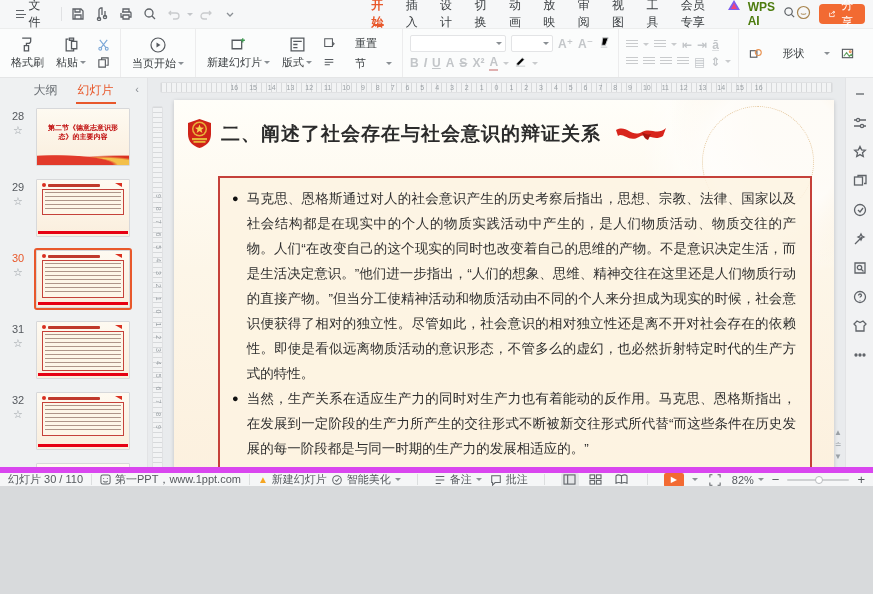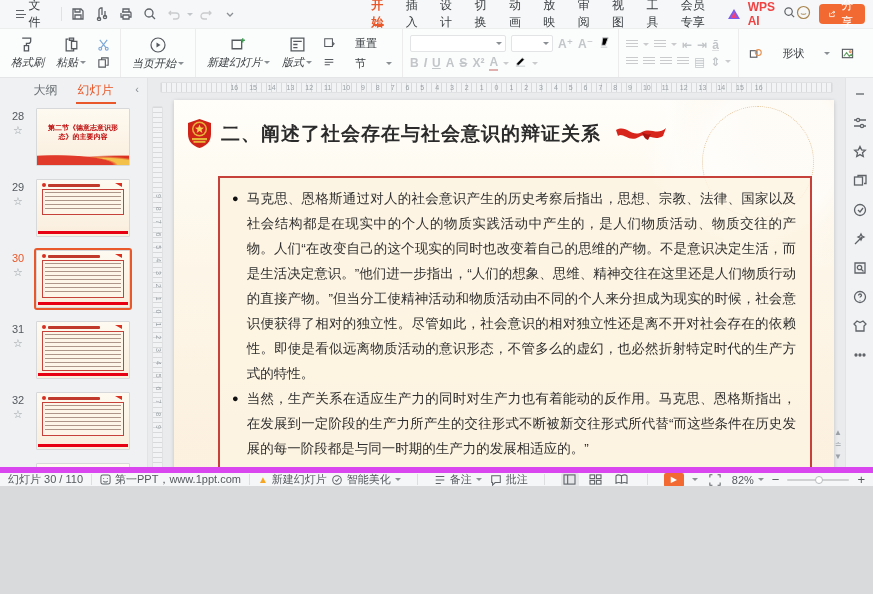--- a/index.html
+++ b/index.html
@@ -18,34 +18,34 @@
   .qa { display:flex; align-items:center; gap:2px; }
   .qa .ibtn { width:22px; height:20px; display:flex; align-items:center; justify-content:center; border-radius:3px; }
   .qa svg { stroke:#5f6368; fill:none; stroke-width:1.3; }
   .qa .dis svg { stroke:#c3c6c9; }
   .caret { width:0; height:0; border-left:3.5px solid transparent; border-right:3.5px solid transparent; border-top:4px solid #8a8f94; display:inline-block; }
   .caret.sm { border-left-width:3px; border-right-width:3px; border-top-width:3.5px; }
   .mb-tabs { display:flex; align-items:center; margin-left:120px; }
   .mb-tab { padding:8px 10px; height:28px; display:flex; align-items:center; position:relative; cursor:pointer; color:#3c4043; }
   .mb-tab.active { color:#e8582b; font-weight:bold; }
   .mb-tab.active::after { content:''; position:absolute; left:12px; right:12px; bottom:2px; height:2px; background:#e8582b; border-radius:1px; }
-  .wpsai { display:flex; align-items:center; gap:8px; padding:0 8px; font-weight:bold; color:#ef4444; }
+  .wpsai { display:flex; align-items:flex-start; gap:8px; padding:0 8px; font-weight:bold; color:#4d7c0f; }
   .ai-logo { width:0; height:0; border-left:6px solid transparent; border-right:6px solid transparent; border-bottom:10px solid #7b5cf0; position:relative; }
   .ai-logo::after { content:''; position:absolute; left:-3px; top:3px; width:0; height:0; border-left:3px solid transparent; border-right:3px solid transparent; border-bottom:6px solid #f0437b; }
   .mb-right { margin-left:auto; display:flex; align-items:center; gap:8px; }
   .share-btn { background:#f26a32; color:#fff; border:none; border-radius:4px; height:20px; padding:0 10px;
                display:flex; align-items:center; gap:4px; font-size:12px; cursor:pointer; }
 
   
   .toolbar { position:absolute; top:28px; left:0; right:0; height:50px; background:#fbfcfc;
              border-top:1px solid #eceded; border-bottom:1px solid #e4e5e6; display:flex; overflow:hidden; }
   .tgroup { display:flex; align-items:center; padding:3px 7px; border-right:1px solid #ececed; gap:4px; }
   .bigbtn { display:flex; flex-direction:column; align-items:center; justify-content:center; gap:2px;
             padding:1px 4px; border-radius:3px; cursor:pointer; }
-  .bigbtn .lbl { font-size:11px; color:#3c4043; white-space:nowrap; display:flex; align-items:center; gap:2px;font-style:italic;}
+  .bigbtn .lbl { font-size:11px; color:#3c4043; white-space:nowrap; display:flex; align-items:center; gap:2px;}
   .bigbtn svg { stroke:#55595e; fill:none; stroke-width:1.2; }
   .colbtns { display:flex; flex-direction:column; gap:3px; justify-content:center; }
   .smbtn { display:flex; align-items:center; gap:20px; font-size:11px; color:#3c4043; padding:1px 3px; border-radius:3px; cursor:pointer; white-space:nowrap;}
   .smbtn svg { stroke:#55595e; fill:none; stroke-width:1.2; }
   .two-rows { display:flex; flex-direction:column; gap:3px; }
   .trow { display:flex; align-items:center; gap:5px; }
   .fsel { border:1px solid #e3e4e6; background:#fff; border-radius:2px; height:17px; display:flex; align-items:center;
           justify-content:flex-end; padding:0 3px; }
   .dis, .dis * { color:#c3c6c9 !important; }
   .dis svg { stroke:#c9cbcd !important; }

